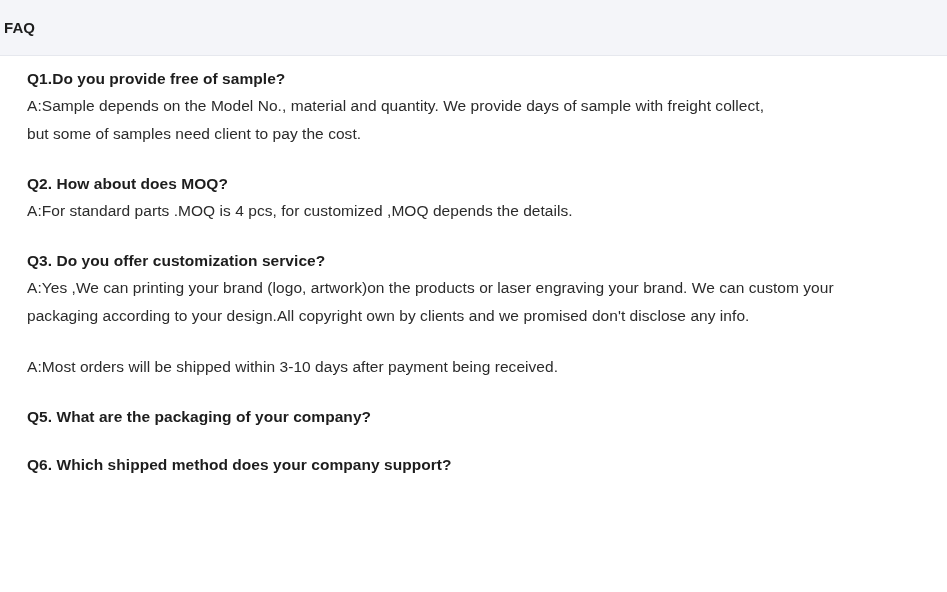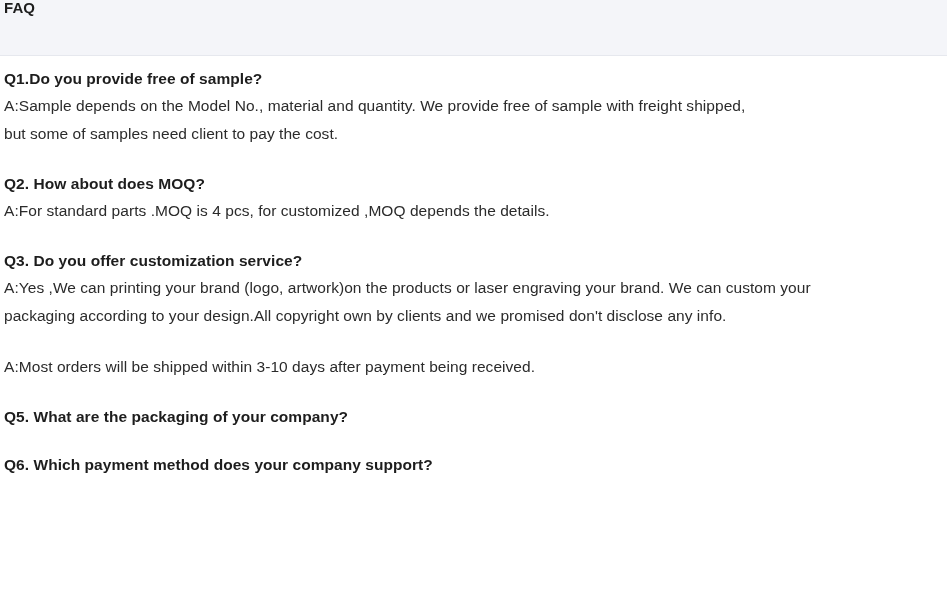--- a/index.html
+++ b/index.html
@@ -23,36 +23,38 @@
     display: flex;
     flex-direction: column;
   }
 
   .faq-header {
     height: 56px;
     background: #f4f5f9;
     border-bottom: 1px solid #e6e8ee;
     box-sizing: border-box;
     display: flex;
+    align-items: center;
     padding-left: 4px;
     flex: 0 0 auto;
   }
 
   .faq-header-title {
     font-size: 15px;
     font-weight: bold;
     color: #1d1d1d;
     letter-spacing: 0.1px;
     line-height: 1;
   }
 
   .faq-body {
     padding: 11px 20px 0 4px;
     box-sizing: border-box;
     flex: 1 1 auto;
+    margin-left: 23px;
   }
 
   .faq-item {
     margin-bottom: 24px;
   }
 
   .faq-item:last-child {
     margin-bottom: 0;
   }
 
@@ -81,21 +83,21 @@
 <div class="faq-panel">
 
   <div class="faq-header">
     <span class="faq-header-title">FAQ</span>
   </div>
 
   <div class="faq-body">
 
     <div class="faq-item">
       <p class="faq-question">Q1.Do you provide free of sample?</p>
-      <p class="faq-answer">A:Sample depends on the Model No., material and quantity. We provide free of sample with freight shipped,
+      <p class="faq-answer">A:Sample depends on the Model No., material and quantity. We provide days of sample with freight collect,
 but some of samples need client to pay the cost.</p>
     </div>
 
     <div class="faq-item">
       <p class="faq-question">Q2. How about does MOQ?</p>
       <p class="faq-answer">A:For standard parts .MOQ is 4 pcs, for customized ,MOQ depends the details.</p>
     </div>
 
     <div class="faq-item">
       <p class="faq-question">Q3. Do you offer customization service?</p>
@@ -105,17 +107,17 @@
 
     <div class="faq-item">
       <p class="faq-answer">A:Most orders will be shipped within 3-10 days after payment being received.</p>
     </div>
 
     <div class="faq-item">
       <p class="faq-question">Q5. What are the packaging of your company?</p>
     </div>
 
     <div class="faq-item">
-      <p class="faq-question">Q6. Which payment method does your company support?</p>
+      <p class="faq-question">Q6. Which shipped method does your company support?</p>
     </div>
 
   </div>
 </div>
 
 </body></html>

